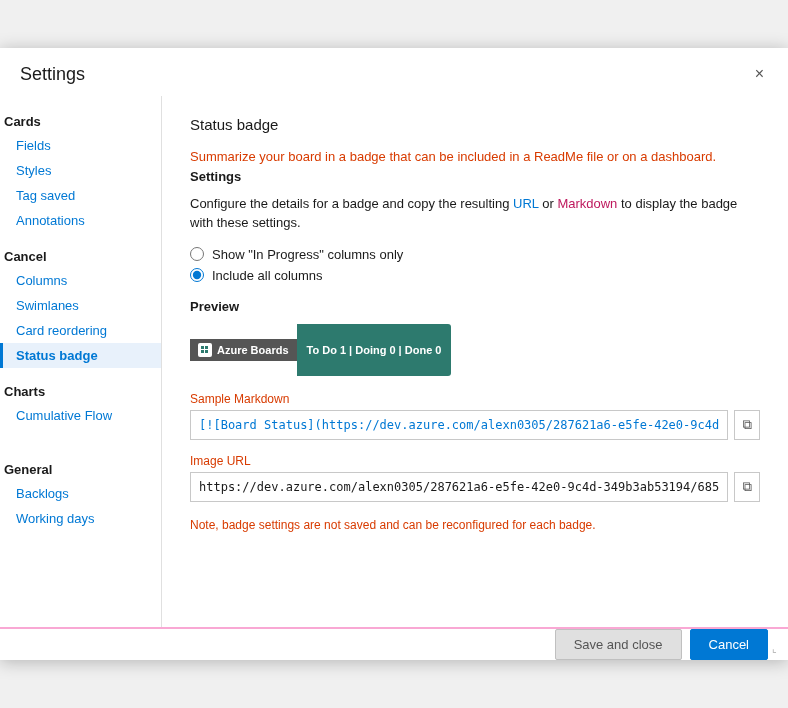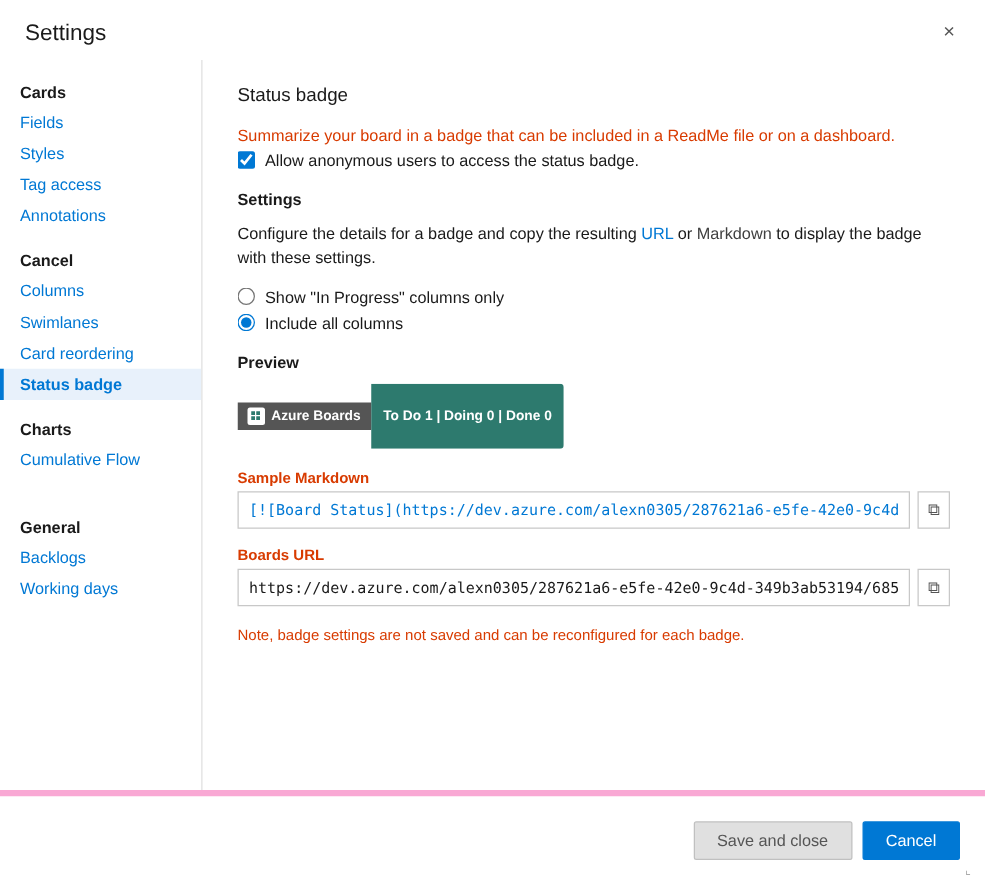--- a/index.html
+++ b/index.html
@@ -9,21 +9,21 @@
       background: #f0f0f0;
       display: flex;
       align-items: center;
       justify-content: center;
       width: 788px;
       height: 708px;
       overflow: hidden;
     }
     .dialog {
       width: 788px;
-      height: 708px;
+      height: 612px;
       background: #fff;
       display: flex;
       flex-direction: column;
       box-shadow: 0 2px 16px rgba(0,0,0,0.25);
       position: relative;
     }
     .dialog-header {
       display: flex;
       align-items: center;
       justify-content: space-between;
@@ -53,21 +53,21 @@
       width: 162px;
       min-width: 162px;
       border-right: 1px solid #e0e0e0;
       overflow-y: auto;
       padding: 10px 0;
     }
     .sidebar-section-label {
       font-size: 13px;
       font-weight: 600;
       color: #1a1a1a;
-      padding: 8px 16px 4px 16px;
+      padding: 8px 16px 4px 4px;
     }
     .sidebar-item {
       padding: 5px 16px;
       cursor: pointer;
       color: #0078d4;
       font-size: 13px;
     }
     .sidebar-item.active {
       background: #e8f1fb;
       color: #0078d4;
@@ -179,21 +179,21 @@
       background: #fff;
       border-radius: 2px;
       display: inline-flex;
       align-items: center;
       justify-content: center;
     }
     .field-label {
       color: #d83b01;
       font-size: 12px;
       margin-bottom: 4px;
-      font-weight: 700;
+      font-weight: 400;
     }
     .url-row {
       display: flex;
       align-items: center;
       gap: 6px;
       margin-bottom: 14px;
     }
     .url-input {
       flex: 1;
       border: 1px solid #c8c8c8;
@@ -219,22 +219,22 @@
     .note-text {
       font-size: 12px;
       color: #d83b01;
       line-height: 1.5;
     }
     .dialog-footer {
       display: flex;
       align-items: flex-start;
       justify-content: flex-end;
       gap: 8px;
-      padding: 20px 20px;
-      border-top: 5px solid #f9a8d4;
+      padding: 0 20px;
+      border-top: 2px solid #f9a8d4;
       background: #fff;
     }
     .btn-save {
       background: #e0e0e0;
       border: 1px solid #c0c0c0;
       color: #555;
       padding: 7px 18px;
       font-size: 13px;
       cursor: pointer;
       border-radius: 2px;
@@ -267,21 +267,21 @@
   <div class="dialog-header">
     <span class="dialog-title">Settings</span>
     <button class="close-btn">×</button>
   </div>
   <div class="dialog-body">
 
     <div class="sidebar">
       <div class="sidebar-section-label">Cards</div>
       <div class="sidebar-item">Fields</div>
       <div class="sidebar-item">Styles</div>
-      <div class="sidebar-item">Tag access</div>
+      <div class="sidebar-item">Tag saved</div>
       <div class="sidebar-item">Annotations</div>
 
       <div class="sidebar-section-label board-section">Cancel</div>
       <div class="sidebar-item">Columns</div>
       <div class="sidebar-item">Swimlanes</div>
       <div class="sidebar-item">Card reordering</div>
       <div class="sidebar-item active">Status badge</div>
 
       <div class="sidebar-section-label charts-section">Charts</div>
       <div class="sidebar-item">Cumulative Flow</div>
@@ -289,29 +289,25 @@
       <div class="sidebar-section-label general-section">General</div>
       <div class="sidebar-item">Backlogs</div>
       <div class="sidebar-item">Working days</div>
     </div>
 
     <div class="main-content">
       <div class="section-title">Status badge</div>
 
       <div class="info-text">Summarize your board in a badge that can be included in a ReadMe file or on a dashboard.</div>
 
-      <div class="checkbox-row">
-        <input type="checkbox" checked="" id="anon-cb" style="">
-        <label class="checkbox-label" for="anon-cb">Allow anonymous users to access the status badge.</label>
-      </div>
 
       <div class="settings-label">Settings</div>
 
       <div class="configure-text">
-        Configure the details for a badge and copy the resulting <span style="color:#0078d4">URL</span> or <span style="color:#404040">Markdown</span> to display the badge with these settings.
+        Configure the details for a badge and copy the resulting <span style="color:#0078d4">URL</span> or <span style="color:#be185d">Markdown</span> to display the badge with these settings.
       </div>
 
       <div class="radio-group">
         <div class="radio-row">
           <input type="radio" name="col-option" id="r1" style="">
           <label class="radio-label" for="r1">Show "In Progress" columns only</label>
         </div>
         <div class="radio-row">
           <input type="radio" name="col-option" id="r2" checked="" style="">
           <label class="radio-label" for="r2">Include all columns</label>
@@ -338,21 +334,21 @@
       </div>
 
       <div class="field-label">Sample Markdown</div>
       <div class="url-row">
         <input type="text" class="url-input" value="[![Board Status](https://dev.azure.com/alexn0305/287621a6-e5fe-42e0-9c4d-349b3ab53" readonly="" style="">
         <button class="copy-btn" title="Copy">
           <span>⧉</span>
         </button>
       </div>
 
-      <div class="field-label">Boards URL</div>
+      <div class="field-label">Image URL</div>
       <div class="url-row">
         <input type="text" class="url-input" value="https://dev.azure.com/alexn0305/287621a6-e5fe-42e0-9c4d-349b3ab53194/6850e793-" readonly="" style="color: rgb(26, 26, 26);">
         <button class="copy-btn" title="Copy">
           <span>⧉</span>
         </button>
       </div>
 
       <div class="note-text">Note, badge settings are not saved and can be reconfigured for each badge.</div>
     </div>
   </div>

